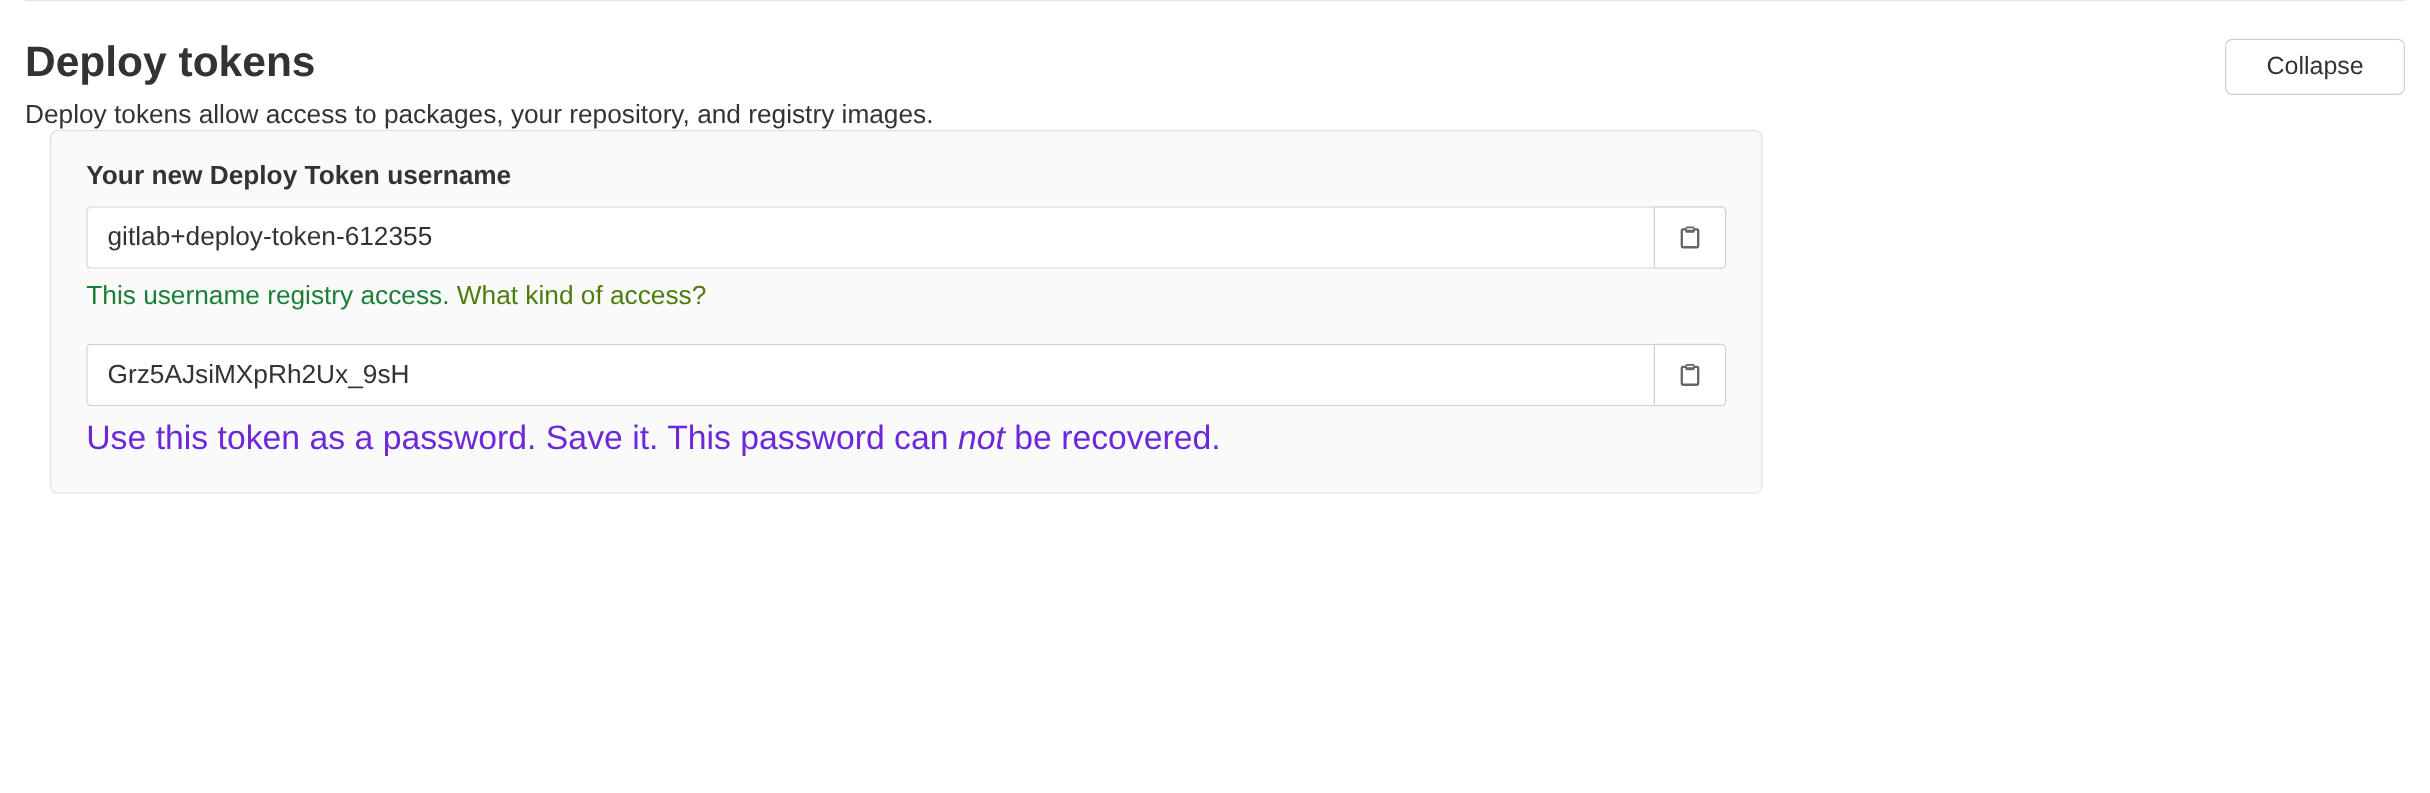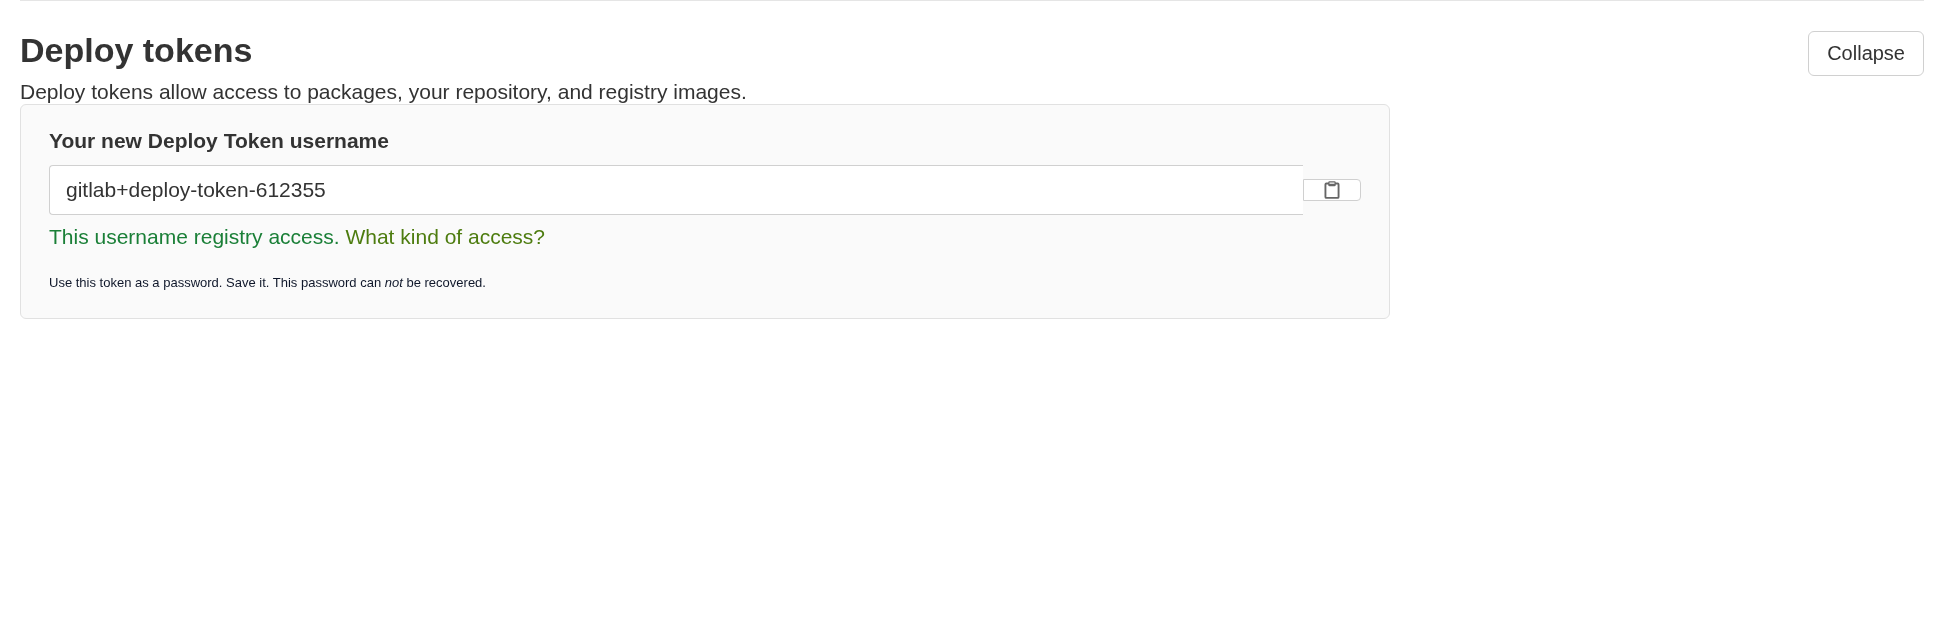--- a/index.html
+++ b/index.html
@@ -34,43 +34,43 @@
       margin-bottom: 10px;
     }
     .description {
       font-size: 21px;
       color: #333;
     }
     .collapse-btn {
       background: #ffffff;
       border: 1px solid #d0d0d0;
       border-radius: 6px;
-      padding: 10px 18px;
+      padding: 10px 32px;
       font-size: 20px;
       color: #333;
       cursor: pointer;
       font-family: inherit;
     }
     .token-panel {
       background: #fafafa;
       border: 1px solid #e1e1e1;
       border-radius: 6px;
       padding: 24px 28px 28px 28px;
       max-width: 1370px;
+      margin-left: 20px;
     }
     .field-label {
       font-size: 21px;
       font-weight: 700;
       color: #333;
       margin-bottom: 12px;
     }
     .input-group {
       display: flex;
       margin-bottom: 10px;
-      align-items: center;
     }
     .input-field {
       flex: 1;
       background: #ffffff;
       border: 1px solid #d0d0d0;
       border-right: none;
       border-radius: 4px 0 0 4px;
       padding: 12px 16px;
       font-size: 21px;
       font-family: inherit;
@@ -94,22 +94,22 @@
     .help-text-green {
       font-size: 21px;
       color: #1a7f37;
       margin-bottom: 26px;
     }
     .help-link {
       color: #4d7c0f;
       text-decoration: none;
     }
     .help-text-red {
-      font-size: 13px;
-      color: #0f172a;
+      font-size: 27px;
+      color: #6d28d9;
     }
     .help-text-red em {
       font-style: italic;
     }
   </style>
 </head>
 <body>
 
 <div class="divider"></div>
 
@@ -127,20 +127,28 @@
           <svg class="copy-icon" viewBox="0 0 16 16">
             <path d="M5 2a1 1 0 0 1 1-1h4a1 1 0 0 1 1 1h1.5A1.5 1.5 0 0 1 14 3.5v10A1.5 1.5 0 0 1 12.5 15h-9A1.5 1.5 0 0 1 2 13.5v-10A1.5 1.5 0 0 1 3.5 2H5zm1 0v1h4V2H6zM3.5 3.5v10h9v-10H11v.5a1 1 0 0 1-1 1H6a1 1 0 0 1-1-1V3.5H3.5z" fill-rule="evenodd"></path>
           </svg>
         </button>
       </div>
 
       <div class="help-text-green">
         <span>This username registry access. </span><a href="#" class="help-link">What kind of access?</a>
       </div>
 
+      <div class="input-group">
+        <input type="text" class="input-field" readonly="" value="Grz5AJsiMXpRh2Ux_9sH" style="">
+        <button class="copy-btn">
+          <svg class="copy-icon" viewBox="0 0 16 16">
+            <path d="M5 2a1 1 0 0 1 1-1h4a1 1 0 0 1 1 1h1.5A1.5 1.5 0 0 1 14 3.5v10A1.5 1.5 0 0 1 12.5 15h-9A1.5 1.5 0 0 1 2 13.5v-10A1.5 1.5 0 0 1 3.5 2H5zm1 0v1h4V2H6zM3.5 3.5v10h9v-10H11v.5a1 1 0 0 1-1 1H6a1 1 0 0 1-1-1V3.5H3.5z" fill-rule="evenodd"></path>
+          </svg>
+        </button>
+      </div>
 
       <div class="help-text-red">
         <span>Use this token as a password. Save it. This password can </span><em>not</em><span> be recovered.</span>
       </div>
     </div>
   </div>
 
   <button class="collapse-btn">Collapse</button>
 </div>
 

